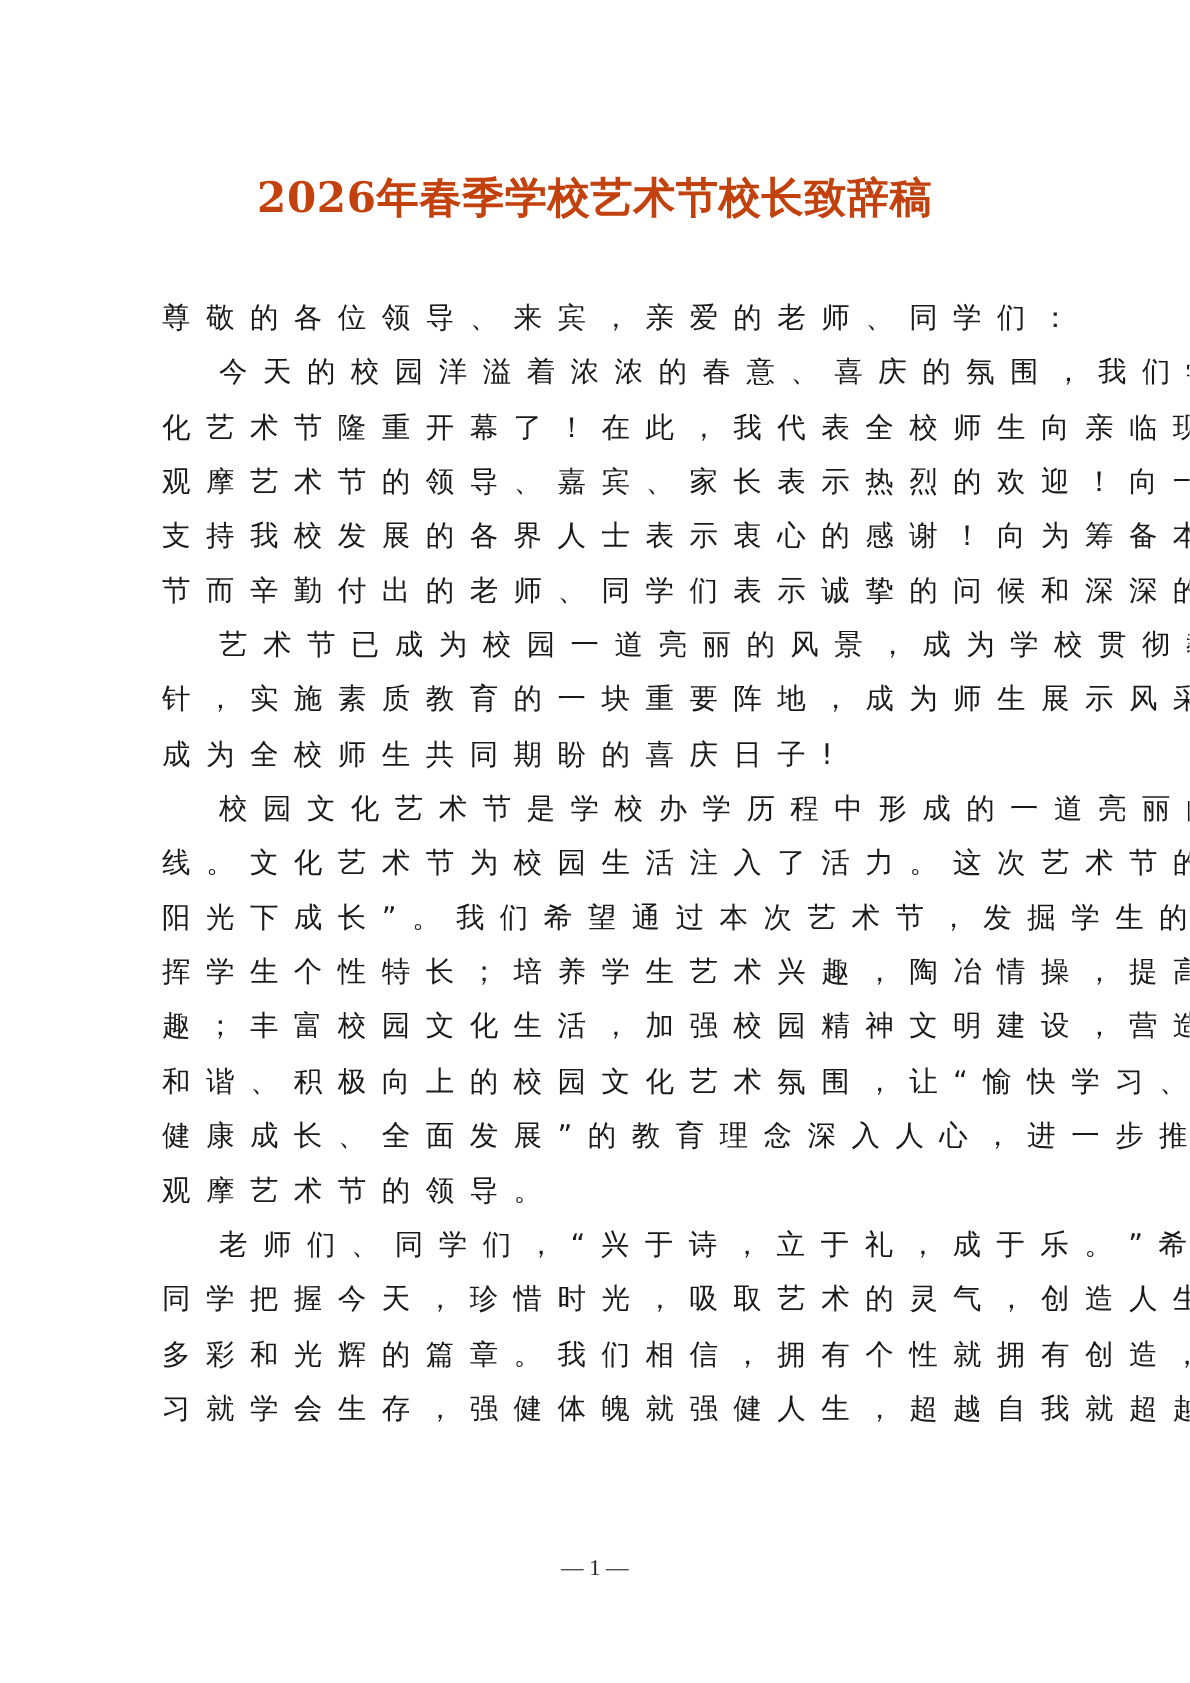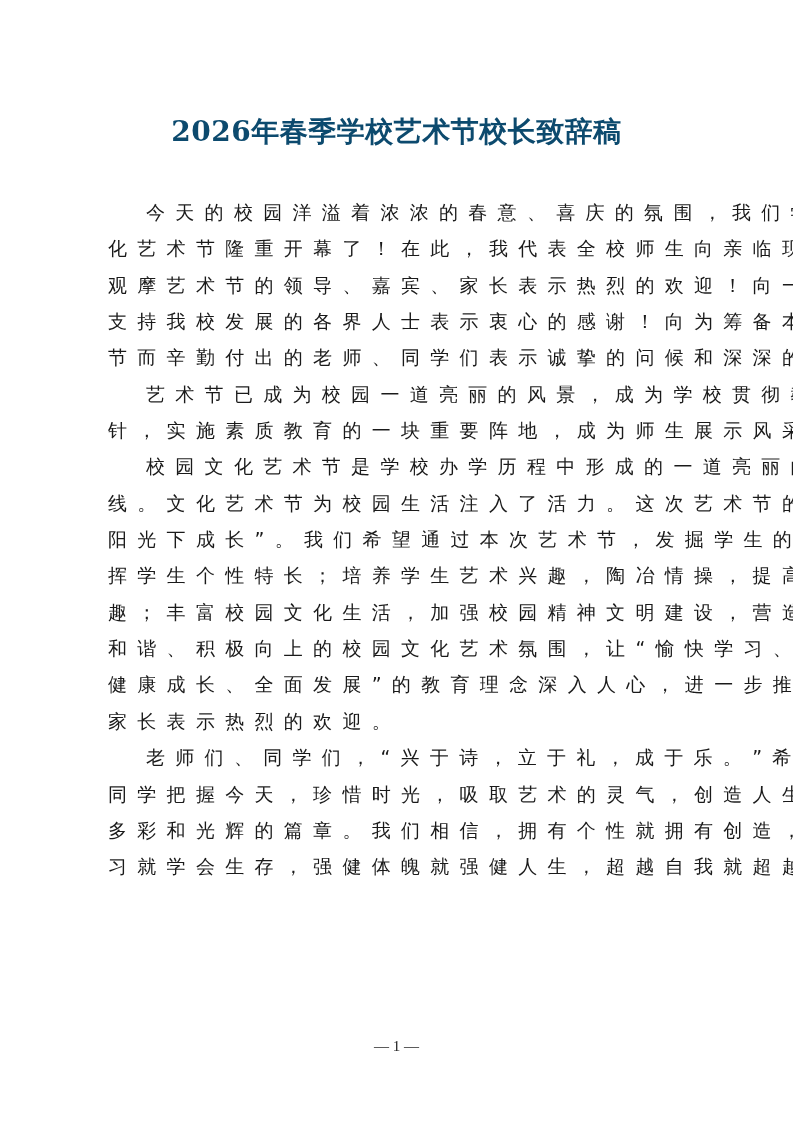--- a/index.html
+++ b/index.html
@@ -24,21 +24,21 @@
   .title {
     position: absolute;
     top: 112px;
     left: 0;
     width: 793px;
     text-align: center;
     font-family: "DejaVu Serif", "Liberation Serif", serif;
     font-weight: bold;
     font-size: 28px;
     line-height: 40px;
-    color: #0c4a6e;
+    color: #c2410c;
     letter-spacing: 0.5px;
   }
   .body-text {
     position: absolute;
     top: 194px;
     left: 108px;
     width: 580px;
     font-family: "DejaVu Sans", "Liberation Sans", sans-serif;
     font-size: 19px;
     line-height: 36.35px;
@@ -65,35 +65,37 @@
     color: #222222;
   }
 </style>
 </head>
 <body>
 
 <div class="page">
   <div class="title">2026年春季学校艺术节校长致辞稿</div>
 
   <div class="body-text">
+    <span class="line">尊敬的各位领导、来宾，亲爱的老师、同学们：</span>
     <span class="line indent">今天的校园洋溢着浓浓的春意、喜庆的氛围，我们学校文</span>
     <span class="line">化艺术节隆重开幕了！在此，我代表全校师生向亲临现场指导、</span>
     <span class="line">观摩艺术节的领导、嘉宾、家长表示热烈的欢迎！向一贯关心、</span>
     <span class="line">支持我校发展的各界人士表示衷心的感谢！向为筹备本届艺术</span>
     <span class="line">节而辛勤付出的老师、同学们表示诚挚的问候和深深的谢意!</span>
     <span class="line indent">艺术节已成为校园一道亮丽的风景，成为学校贯彻教育方</span>
     <span class="line">针，实施素质教育的一块重要阵地，成为师生展示风采的平台；</span>
+    <span class="line">成为全校师生共同期盼的喜庆日子!</span>
     <span class="line indent">校园文化艺术节是学校办学历程中形成的一道亮丽的风景</span>
     <span class="line">线。文化艺术节为校园生活注入了活力。这次艺术节的主题是“在</span>
     <span class="line">阳光下成长”。我们希望通过本次艺术节，发掘学生的潜力，发</span>
     <span class="line">挥学生个性特长；培养学生艺术兴趣，陶冶情操，提高审美情</span>
     <span class="line">趣；丰富校园文化生活，加强校园精神文明建设，营造出团结、</span>
     <span class="line">和谐、积极向上的校园文化艺术氛围，让“愉快学习、幸福生活、</span>
     <span class="line">健康成长、全面发展”的教育理念深入人心，进一步推动我旗素</span>
-    <span class="line">家长表示热烈的欢迎。</span>
+    <span class="line">观摩艺术节的领导。</span>
     <span class="line indent">老师们、同学们，“兴于诗，立于礼，成于乐。”希望各位</span>
     <span class="line">同学把握今天，珍惜时光，吸取艺术的灵气，创造人生清新、</span>
     <span class="line">多彩和光辉的篇章。我们相信，拥有个性就拥有创造，学会学</span>
     <span class="line">习就学会生存，强健体魄就强健人生，超越自我就超越未来，</span>
   </div>
 
   <div class="footer">— 1 —</div>
 </div>
 
 </body></html>

